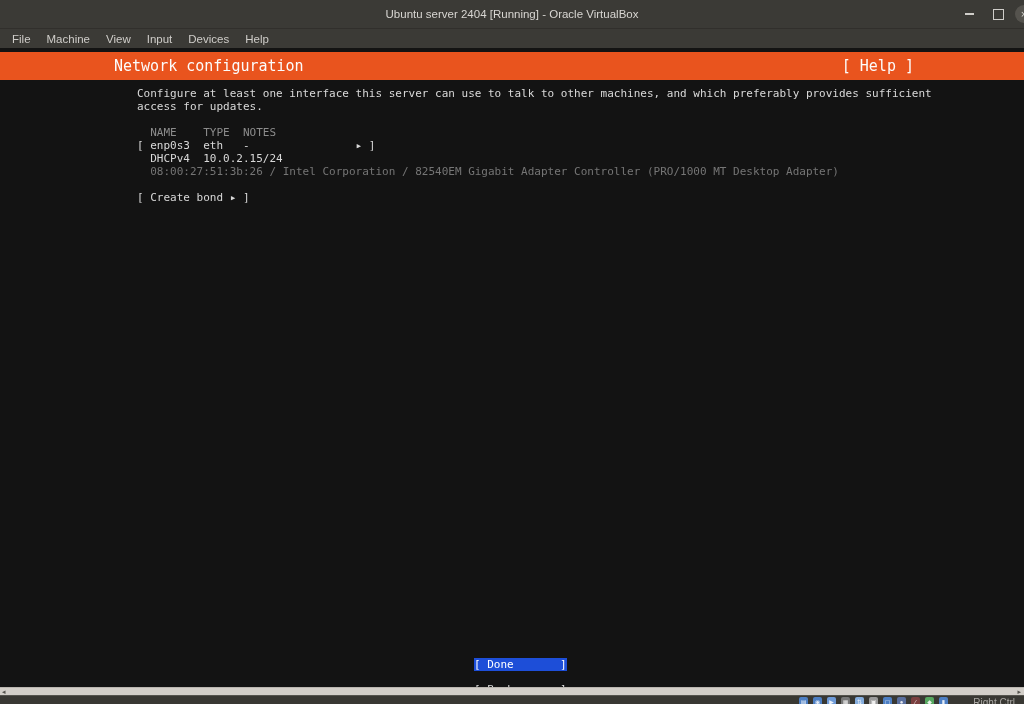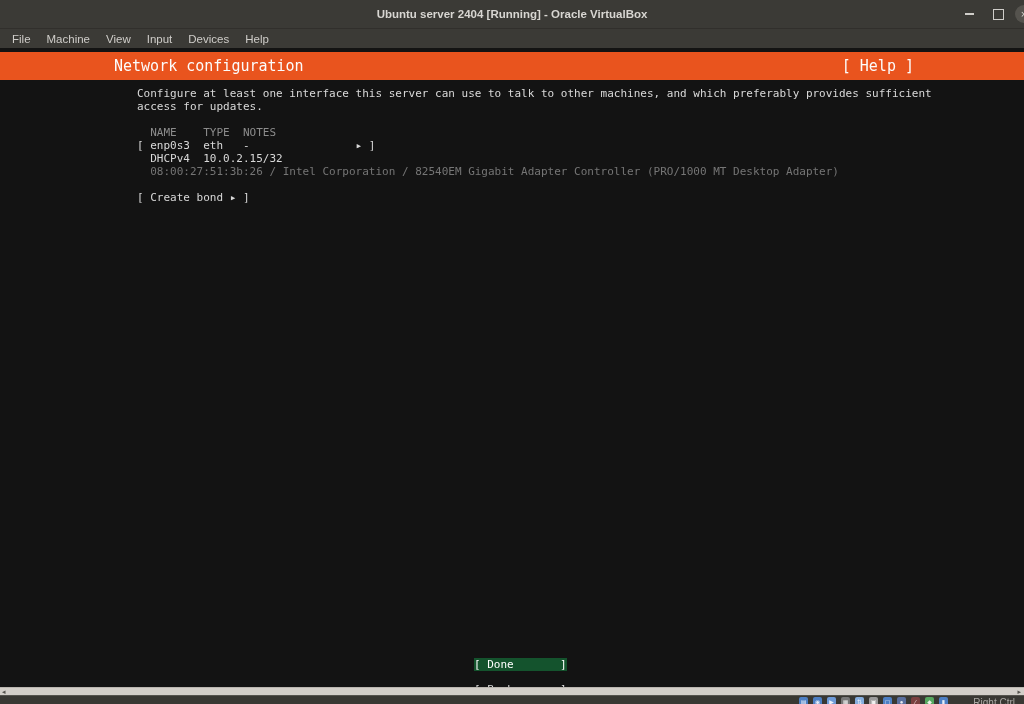--- a/index.html
+++ b/index.html
@@ -1,21 +1,21 @@
 <!DOCTYPE html>
 <html><head>
 <meta charset="utf-8">
 <style>
   html,body{margin:0;padding:0;background:#000;}
   .app{position:relative;width:1024px;height:704px;overflow:hidden;background:#131313;
        font-family:"Liberation Sans",sans-serif;}
 
   
   .titlebar{position:absolute;top:0;left:0;right:0;height:28px;background:#3b3a36;}
-  .titlebar .title{line-height:28px;text-align:center;color:#d8d6d2;font-weight:bold;font-size:11.5px;}
+  .titlebar .title{line-height:28px;text-align:center;color:#d8d6d2;font-weight:normal;font-size:11.5px;}
   .ctl{position:absolute;top:0;height:28px;display:flex;align-items:center;justify-content:center;}
   .ctl-min{left:960px;width:18px;}
   .minbar{display:block;width:9px;height:2px;background:#cfcdc9;}
   .ctl-max{left:989px;width:18px;}
   .maxbox{display:block;width:9px;height:9px;border:1px solid #cfcdc9;}
   .ctl-close{left:1012px;width:24px;}
   .closecircle{display:flex;align-items:center;justify-content:center;width:18px;height:18px;
        border-radius:50%;background:#55534e;color:#d8d6d2;font-size:11px;line-height:18px;}
 
   .menubar{position:absolute;top:28px;left:0;right:0;height:20px;background:#3b3a36;
@@ -30,21 +30,21 @@
        color:#fcfcfc;font-size:15px;}
   .tui-title{position:absolute;left:114px;line-height:28px;}
   .tui-help{position:absolute;right:110px;line-height:28px;text-align:center;}
 
   .term{position:absolute;left:113px;top:39px;font-size:11px;line-height:13px;color:#d9d9d9;}
   .tline{white-space:pre;height:13px;margin-left:24px;}
   .tline.dim{color:#8c8c8c;}
   .tline.dim2{color:#757575;}
 
   .tui-btn{position:absolute;white-space:pre;font-size:11px;line-height:13px;height:13px;}
-  .tui-btn.done{left:474px;top:610px;background:#14532d;color:#ffffff;}
+  .tui-btn.done{left:474px;top:610px;background:#1d4ed8;color:#ffffff;}
   .tui-btn.back{left:474px;top:623px;color:#d9d9d9;margin-top:12px;}
 
   
   .hscroll{position:absolute;top:687px;left:0;right:0;height:8px;background:#d3cfc9;
        border-top:1px solid #bab6b0;}
   .hscroll .arr{position:absolute;top:-1px;font-size:7px;line-height:9px;color:#55534e;}
   .hscroll .arr.left{left:2px;}
   .hscroll .arr.right{right:3px;}
 
   .statusbar{position:absolute;top:695px;left:0;right:0;height:9px;background:#393833;
@@ -87,21 +87,21 @@
       <span class="tui-title">Network configuration</span>
       <span class="tui-help">[ Help ]</span>
     </div>
 
     <div class="term">
       <div class="tline">Configure at least one interface this server can use to talk to other machines, and which preferably provides sufficient</div>
       <div class="tline">access for updates.</div>
       <div class="tline"></div>
       <div class="tline dim">  NAME    TYPE  NOTES</div>
       <div class="tline">[ enp0s3  eth   -                ▸ ]</div>
-      <div class="tline">  DHCPv4  10.0.2.15/32</div>
+      <div class="tline">  DHCPv4  10.0.2.15/24</div>
       <div class="tline dim2">  08:00:27:51:3b:26 / Intel Corporation / 82540EM Gigabit Adapter Controller (PRO/1000 MT Desktop Adapter)</div>
       <div class="tline"></div>
       <div class="tline">[ Create bond ▸ ]</div>
     </div>
 
     <div class="tui-btn done">[ Done       ]</div>
     <div class="tui-btn back">[ Back       ]</div>
   </div>
 
   <div class="hscroll">

